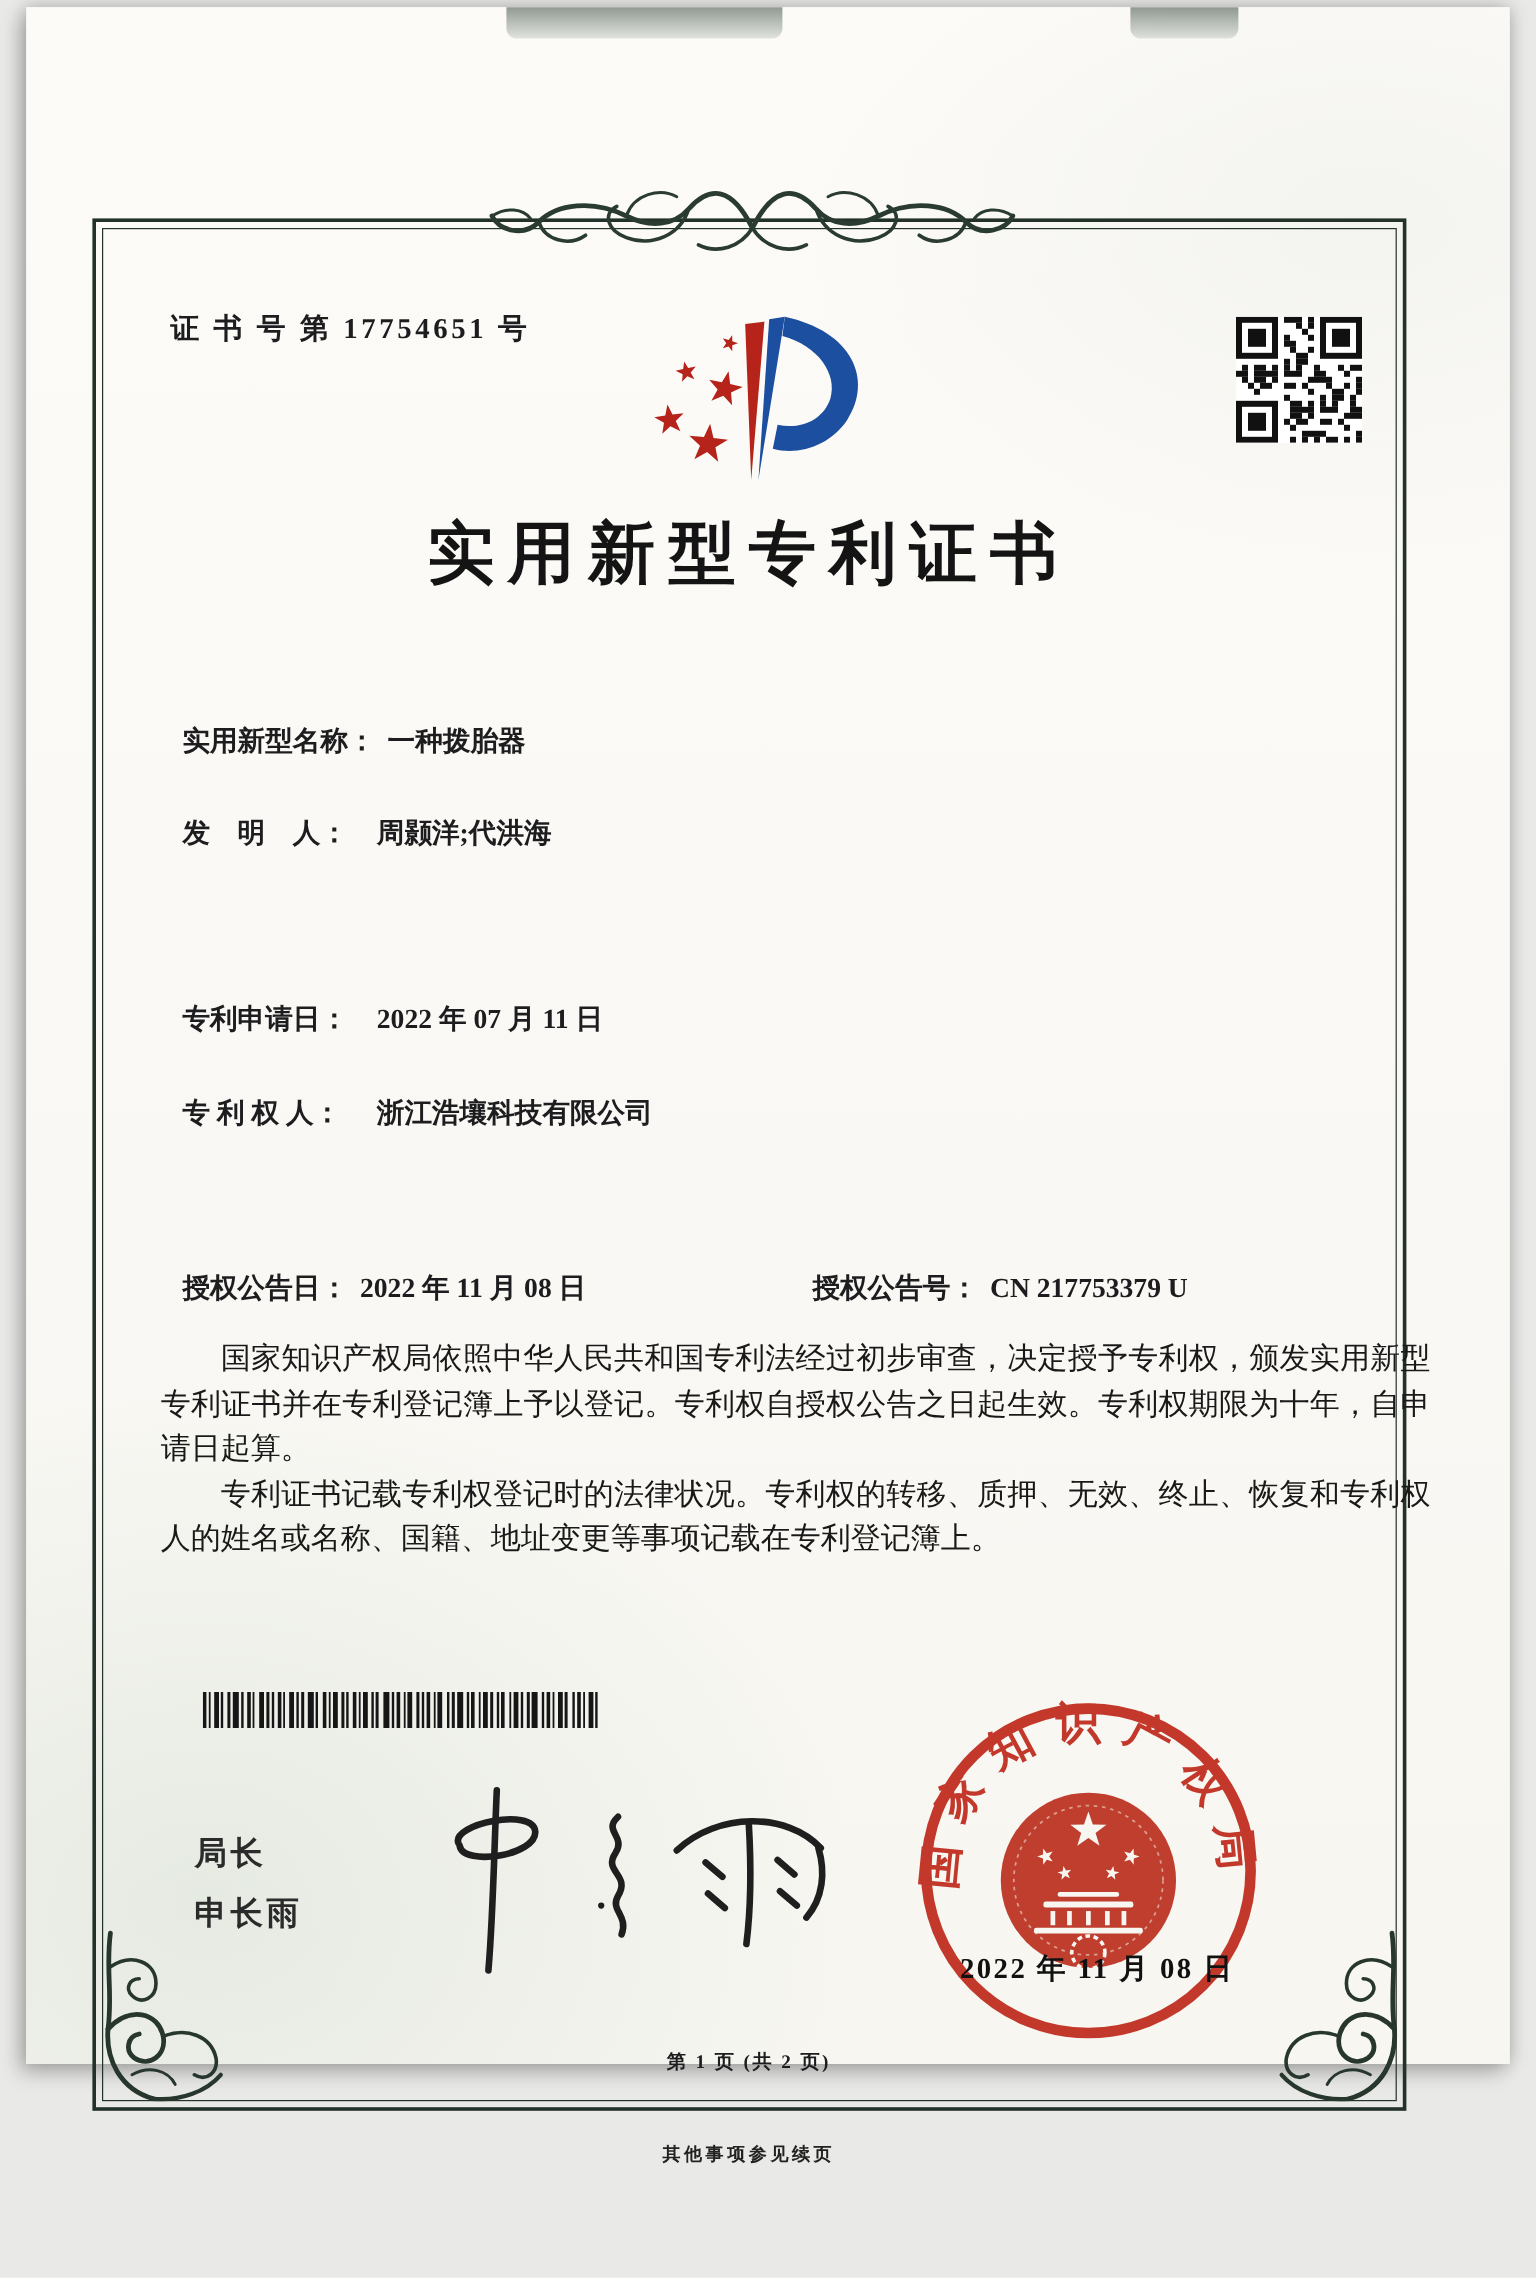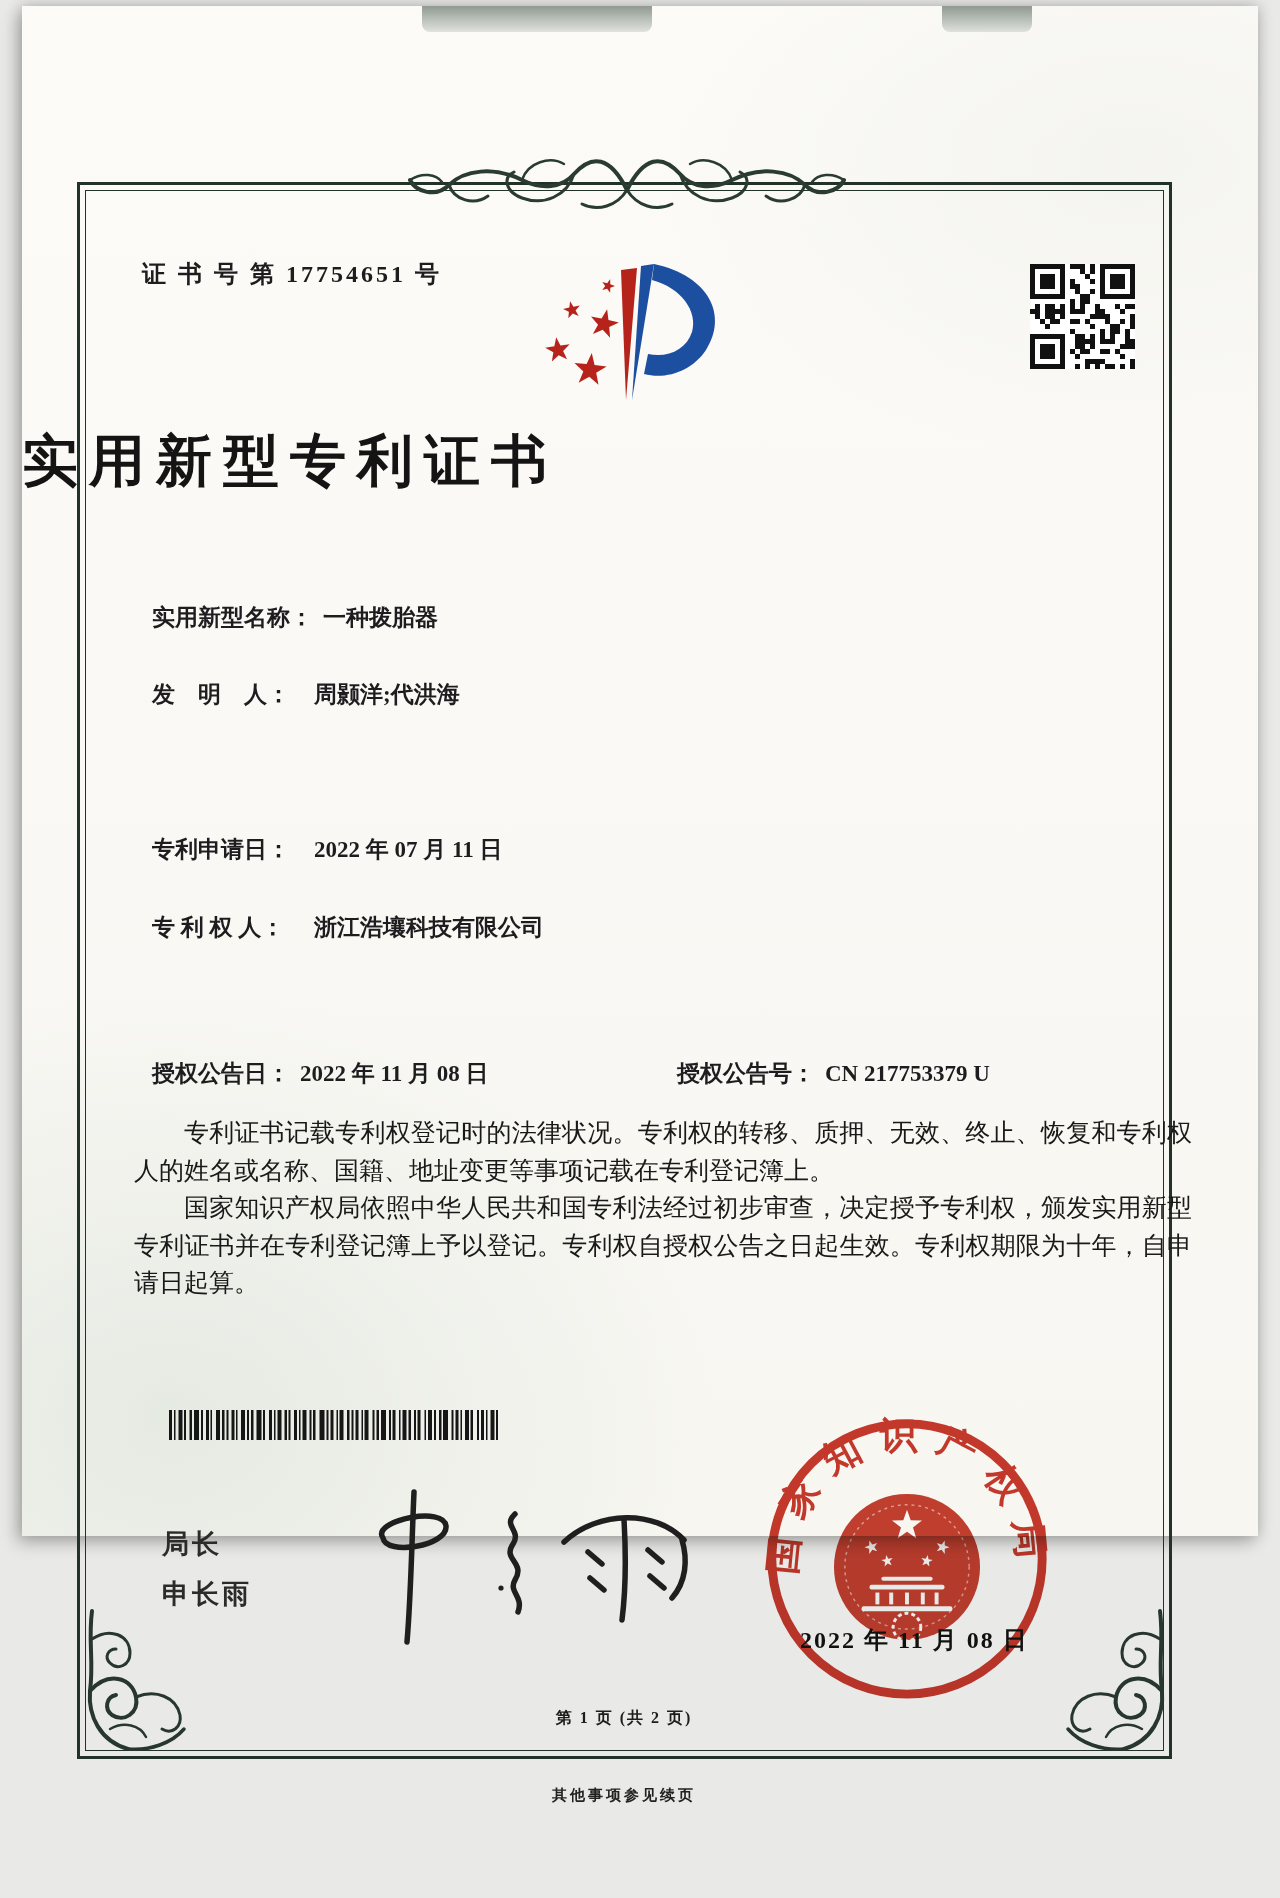--- a/index.html
+++ b/index.html
@@ -3,21 +3,21 @@
 <meta charset="utf-8">
 <style>
   html,body{margin:0;padding:0;}
   body{
     width:1280px;height:1898px;position:relative;overflow:hidden;
     background:#e9e9e7;
     font-family:"Liberation Serif","DejaVu Serif",serif;
     color:#1d1d1f;
   }
   #paper{
-    position:absolute;left:22px;top:6px;width:1236px;height:1530px;
+    position:absolute;left:22px;top:6px;width:1236px;height:1714px;
     background:
       radial-gradient(900px 700px at 12% 92%, rgba(188,206,190,.30), rgba(188,206,190,0) 60%),
       radial-gradient(800px 500px at 90% 10%, rgba(210,214,206,.18), rgba(210,214,206,0) 60%),
       linear-gradient(#fcfbf8,#f7f6f1);
     box-shadow:0 0 14px rgba(0,0,0,.25), -6px 8px 16px rgba(0,0,0,.18);
   }
   
   #frame-outer{
     position:absolute;left:55px;top:176px;width:1095px;height:1577px;
     border:3.5px solid #22312a;box-sizing:border-box;
@@ -30,21 +30,21 @@
   .ornament{color:#2a3b31;}
   
   #cert-no{
     left:120px;top:252px;font-size:24px;font-weight:bold;letter-spacing:3px;
   }
   #qr{left:1008px;top:258px;width:105px;height:105px;background:#fff;}
   
   #logo{left:498px;top:252px;width:230px;height:160px;}
   
   #title{
-    left:0;top:418px;width:1204px;
+    left:0;top:418px;width:1204px;text-align:center;
     font-size:56px;font-weight:bold;letter-spacing:11px;color:#141414;
   }
   
   .frow{left:130px;font-size:23px;font-weight:bold;white-space:nowrap;}
   .f-label{display:inline-block;min-width:152px;margin-top:12px;}
   .f-value{margin-left:10px;}
   
   #body-text{
     left:112px;top:1108px;width:1058px;font-size:25px;line-height:37.5px;
     text-align:justify;color:#191919;
@@ -274,22 +274,22 @@
   </div>
 
   <div class="abs frow" style="top:1052px;">
     <span>授权公告日：</span><span class="f-value">2022 年 11 月 08 日</span>
   </div>
   <div class="abs frow" style="left:655px;top:1052px;">
     <span>授权公告号：</span><span class="f-value">CN 217753379 U</span>
   </div>
 
   <div class="abs" id="body-text">
+    <p>国家知识产权局依照中华人民共和国专利法经过初步审查，决定授予专利权，颁发实用新型专利证书并在专利登记簿上予以登记。专利权自授权公告之日起生效。专利权期限为十年，自申请日起算。</p>
     <p>专利证书记载专利权登记时的法律状况。专利权的转移、质押、无效、终止、恢复和专利权人的姓名或名称、国籍、地址变更等事项记载在专利登记簿上。</p>
-    <p>国家知识产权局依照中华人民共和国专利法经过初步审查，决定授予专利权，颁发实用新型专利证书并在专利登记簿上予以登记。专利权自授权公告之日起生效。专利权期限为十年，自申请日起算。</p>
   </div>
 
   <svg class="abs" id="barcode" preserveAspectRatio="none" viewBox="0 0 332 30">
       <rect x="0" y="0" width="3" height="30" fill="#161616"></rect>
       <rect x="5" y="0" width="1.5" height="30" fill="#161616"></rect>
       <rect x="9.5" y="0" width="4" height="30" fill="#161616"></rect>
       <rect x="15" y="0" width="2" height="30" fill="#161616"></rect>
       <rect x="20.5" y="0" width="2.5" height="30" fill="#161616"></rect>
       <rect x="25" y="0" width="5" height="30" fill="#161616"></rect>
       <rect x="32" y="0" width="2" height="30" fill="#161616"></rect>

